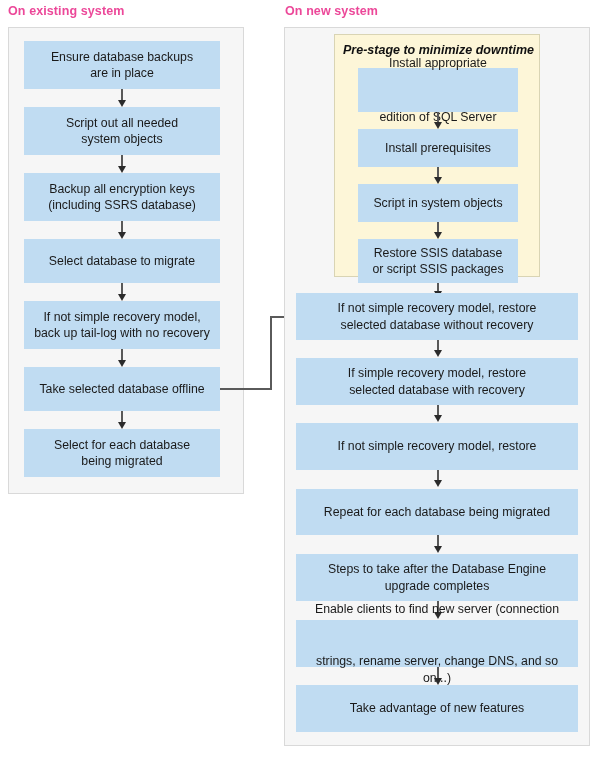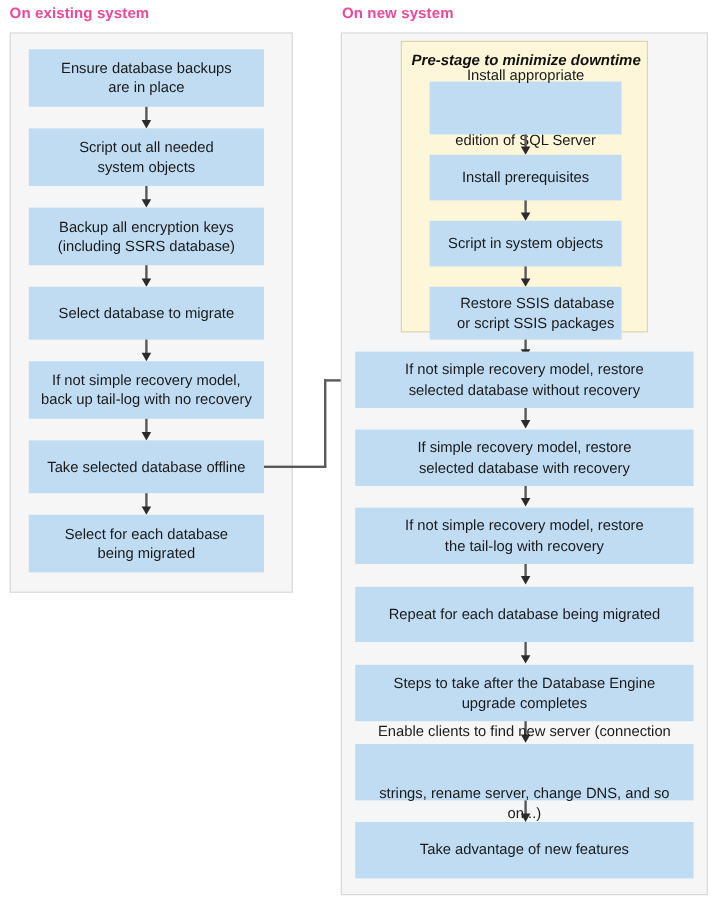--- a/index.html
+++ b/index.html
@@ -159,41 +159,40 @@
 <div class="node" style="left:358px; top:129px; width:160px; height:38px;">
   <span>Install prerequisites</span>
 </div>
 <div class="arrow" style="left:437px; top:167px; height:11px;"></div>
 
 <div class="node" style="left:358px; top:184px; width:160px; height:38px;">
   <span>Script in system objects</span>
 </div>
 <div class="arrow" style="left:437px; top:222px; height:11px;"></div>
 
-<div class="node" style="left:358px; top:239px; width:160px; height:44px; flex-direction:column;align-items:flex-end;">
+<div class="node" style="left:358px; top:239px; width:160px; height:44px; flex-direction:column;">
   <span>Restore SSIS database</span>
   <span>or script SSIS packages</span>
 </div>
 <div class="arrow" style="left:437px; top:283px; height:9px;"></div>
 
 <div class="node" style="left:296px; top:293px; width:282px; height:47px; flex-direction:column;">
   <span>If not simple recovery model, restore</span>
   <span>selected database without recovery</span>
 </div>
 <div class="arrow" style="left:437px; top:340px; height:11px;"></div>
 
 <div class="node" style="left:296px; top:358px; width:282px; height:47px; flex-direction:column;">
   <span>If simple recovery model, restore</span>
   <span>selected database with recovery</span>
 </div>
 <div class="arrow" style="left:437px; top:405px; height:11px;"></div>
 
 <div class="node" style="left:296px; top:423px; width:282px; height:47px; flex-direction:column;">
   <span>If not simple recovery model, restore</span>
-  <span>the tail-log with recovery</span>
 </div>
 <div class="arrow" style="left:437px; top:470px; height:11px;"></div>
 
 <div class="node" style="left:296px; top:489px; width:282px; height:46px;">
   <span>Repeat for each database being migrated</span>
 </div>
 <div class="arrow" style="left:437px; top:535px; height:12px;"></div>
 
 <div class="node" style="left:296px; top:554px; width:282px; height:47px; flex-direction:column;">
   <span>Steps to take after the Database Engine</span>

